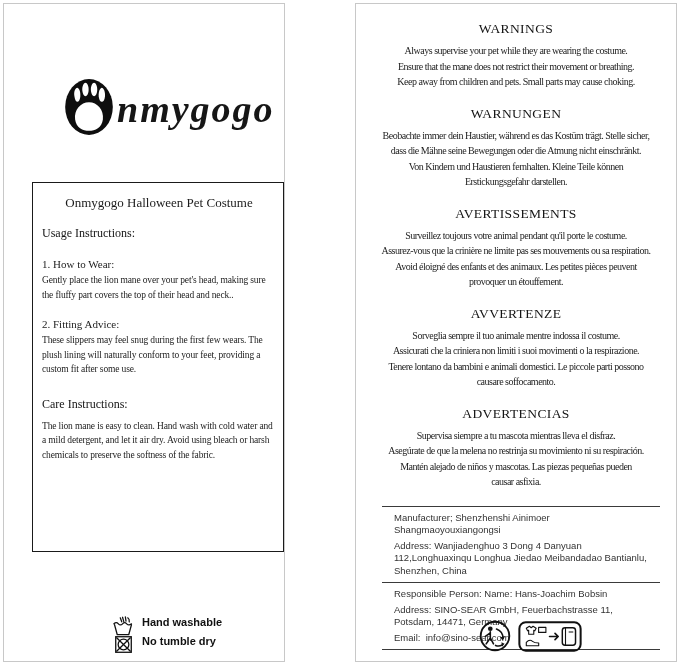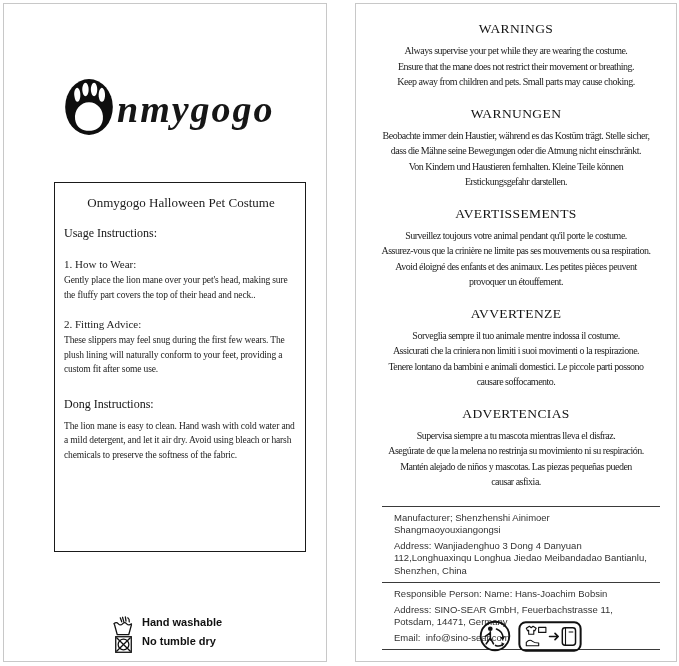--- a/index.html
+++ b/index.html
@@ -4,31 +4,31 @@
 <style>
   html,body{margin:0;padding:0;}
   body{
     width:679px;height:666px;position:relative;background:#ffffff;
     font-family:"Liberation Serif", serif;color:#1b1b1b;overflow:hidden;
   }
   .panel{
     position:absolute;top:3px;height:659px;background:#fff;
     border:1px solid #c8c8c8;box-sizing:border-box;overflow:hidden;
   }
-  .panel-left{left:3px;width:324px;}
+  .panel-left{left:3px;width:282px;}
   .panel-right{left:355px;width:322px;}
 
   
   .brand{position:absolute;left:60px;top:74px;display:flex;align-items:center;}
   .brand-text{
     font-size:38px;font-weight:bold;font-style:italic;letter-spacing:2px;
     color:#161616;margin-left:3px;line-height:1;
   }
   .card{
-    position:absolute;left:50px;top:178px;width:252px;height:370px;
+    position:absolute;left:28px;top:178px;width:252px;height:370px;
     border:1px solid #1a1a1a;box-sizing:border-box;padding:9px 7px 9px 9px;
   }
   .card-title{text-align:center;font-size:13px;font-weight:normal;margin:2px 0 0;line-height:17px;}
   .section-heading{font-size:12px;font-weight:normal;margin:13px 0 0;line-height:18px;color:#141414;}
   .step-heading{font-size:11px;font-weight:normal;margin:15px 0 0;line-height:14px;color:#1d1d1d;}
   .step-body{
     font-size:9.5px;letter-spacing:-0.15px;line-height:14.5px;margin:2px 0 0;color:#222;
   }
   .care-body{margin-top:6px;}
   .care-symbols{position:absolute;left:108px;bottom:7px;}
@@ -81,21 +81,21 @@
   <div class="card">
     <div class="card-title">Onmygogo Halloween Pet Costume</div>
     <div class="section-heading">Usage Instructions:</div>
 
     <div class="step-heading">1. How to Wear:</div>
     <div class="step-body">Gently place the lion mane over your pet's head, making sure the fluffy part covers the top of their head and neck..</div>
 
     <div class="step-heading">2. Fitting Advice:</div>
     <div class="step-body">These slippers may feel snug during the first few wears. The plush lining will naturally conform to your feet, providing a custom fit after some use.</div>
 
-    <div class="section-heading" style="margin-top:18px;">Dong Instructions:</div>
+    <div class="section-heading" style="margin-top:18px;">Care Instructions:</div>
     <div class="step-body care-body">The lion mane is easy to clean. Hand wash with cold water and a mild detergent, and let it air dry. Avoid using bleach or harsh chemicals to preserve the softness of the fabric.</div>
   </div>
 
   <div class="care-symbols">
     <div class="care-row">
       <span class="care-glyph">
         <svg width="22" height="20" viewBox="0 0 24 22" aria-hidden="true">
           <g fill="none" stroke="#111" stroke-width="1.4" stroke-linecap="round" stroke-linejoin="round">
             <path d="M11.5 1.4 l1.4 4.8 M14.6 1 l.7 4.6 M9 2 l1.6 4.4 M17.2 2 q2.1 1.4 1.7 4.4"></path>
             <path d="M2 8.6 q2.7-2.5 4.9 0 q2.3 2.5 4.6 0 q2.3-2.5 4.6 0 q2.3 2.4 5.2 0"></path>

